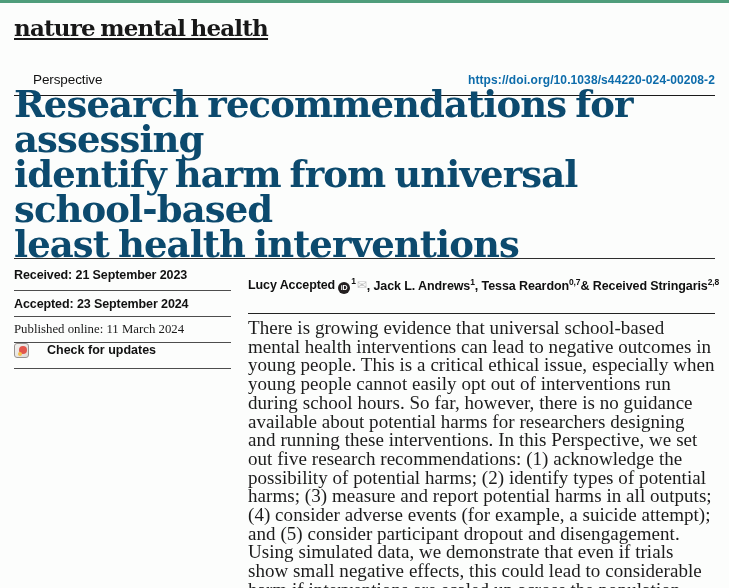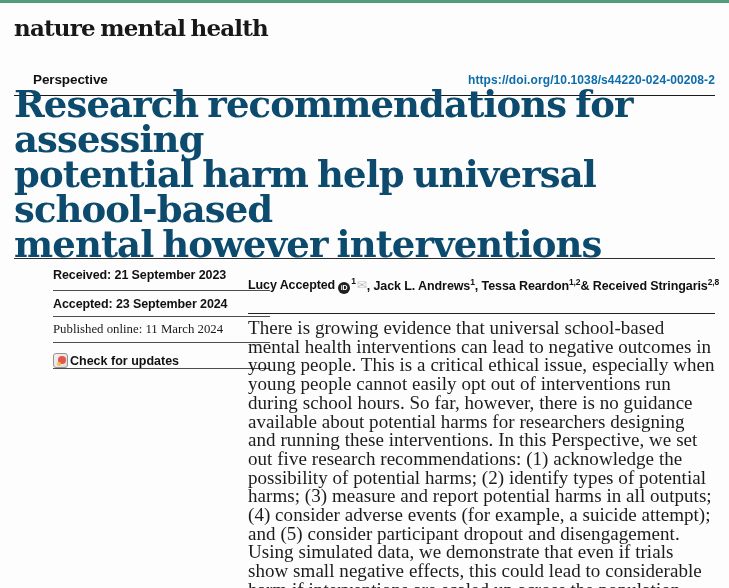--- a/index.html
+++ b/index.html
@@ -18,28 +18,29 @@
   }
 
   .journal-logo {
     position: absolute; left: 14px; top: 14px;
     font-family: "DejaVu Serif", serif;
     font-weight: bold;
     font-size: 23px;
     letter-spacing: -0.8px;
     word-spacing: -2px;
     color: #181818;
+    text-decoration: underline;
   }
 
   .meta-row {
     position: absolute; left: 14px; top: 72px; width: 701px; height: 20px;
     display: flex; justify-content: space-between; align-items: baseline;
   }
   .article-type {
-    font-weight: bold; font-size: 13.5px; color: #111; letter-spacing: -0.1px; padding-left: 19px;
+    font-weight: normal; font-size: 13.5px; color: #111; letter-spacing: -0.1px; padding-left: 19px;
   }
   .doi-link {
     font-weight: bold; font-size: 12px; color: #0d6cab;
     text-decoration: none; letter-spacing: 0.1px;
   }
 
   .rule-title {
     position: absolute; left: 14px; top: 95px; width: 701px; height: 0;
     border-top: 1.6px solid #1a1a1a;
   }
@@ -54,33 +55,33 @@
     word-spacing: -3px;
     color: #0c4a6e;
   }
 
   .rule-mid {
     position: absolute; left: 14px; top: 258px; width: 701px; height: 0;
     border-top: 1.2px solid #2e2e2e;
   }
 
   .left-col {
-    position: absolute; left: 14px; top: 259px; width: 217px; margin-left: 39px;
+    position: absolute; left: 14px; top: 259px; width: 217px;
   }
   .date-row {
     display: flex; align-items: center;
     border-bottom: 1px solid #4d4d4d;
   }
   .date-row.first { height: 32px; }
   .date-row.mid   { height: 26px; }
   .date-label-bold { font-weight: bold; font-size: 12.5px; color: #111; letter-spacing: -0.1px; }
   .date-label-serif { font-family: "Liberation Serif", serif; font-size: 12.8px; color: #1a1a1a; }
 
   .crossmark-row {
-    display: flex; align-items: flex-end; gap: 2px;
+    display: flex; align-items: flex-start; gap: 18px;
     height: 26px;
     border-bottom: 1px solid #4d4d4d;
     cursor: pointer;
   }
   .crossmark-icon {
     position: relative;
     width: 15px; height: 15px;
     border: 1px solid #979390;
     border-radius: 3px;
     background: linear-gradient(135deg, #f4f2ef 0%, #dedad6 100%);
@@ -151,22 +152,22 @@
 
   <div class="meta-row">
     <span class="article-type">Perspective</span>
     <a class="doi-link" href="#">https://doi.org/10.1038/s44220-024-00208-2</a>
   </div>
 
   <div class="rule-title"></div>
 
   <h1 class="article-title">
     <div>Research recommendations for assessing</div>
-    <div>potential harm help universal school-based</div>
-    <div>mental however interventions</div>
+    <div>identify harm from universal school-based</div>
+    <div>least health interventions</div>
   </h1>
 
   <div class="rule-mid"></div>
 
   <div class="left-col">
     <div class="date-row first">
       <span class="date-label-bold">Received: 21 September 2023</span>
     </div>
     <div class="date-row mid">
       <span class="date-label-bold">Accepted: 23 September 2024</span>
@@ -178,21 +179,21 @@
       <span class="crossmark-icon"></span>
       <span class="crossmark-label">Check for updates</span>
     </div>
   </div>
 
   <div class="right-col">
 
     <div class="authors-line">
       <span><span>Lucy Accepted</span><span class="orcid-icon">iD</span><sup>1</sup><span class="email-icon">✉</span></span>
         <span><span>, </span><span>Jack L. Andrews</span><sup>1</sup></span>
-        <span><span>, </span><span>Tessa Reardon</span><sup>1,2</sup></span>
+        <span><span>, </span><span>Tessa Reardon</span><sup>0,7</sup></span>
         <span><span> &amp; </span><span>Received Stringaris</span><sup>2,8</sup></span>
     </div>
 
     <p class="abstract">There is growing evidence that universal school-based mental health interventions can lead to negative outcomes in young people. This is a critical ethical issue, especially when young people cannot easily opt out of interventions run during school hours. So far, however, there is no guidance available about potential harms for researchers designing and running these interventions. In this Perspective, we set out five research recommendations: (1) acknowledge the possibility of potential harms; (2) identify types of potential harms; (3) measure and report potential harms in all outputs; (4) consider adverse events (for example, a suicide attempt); and (5) consider participant dropout and disengagement. Using simulated data, we demonstrate that even if trials show small negative effects, this could lead to considerable harm if interventions are scaled up across the population. Furthering research in this area will help ensure the field delivers interventions that are most effective and least harmful for everyone.</p>
 
   </div>
 
 </div>
 
 </body></html>

